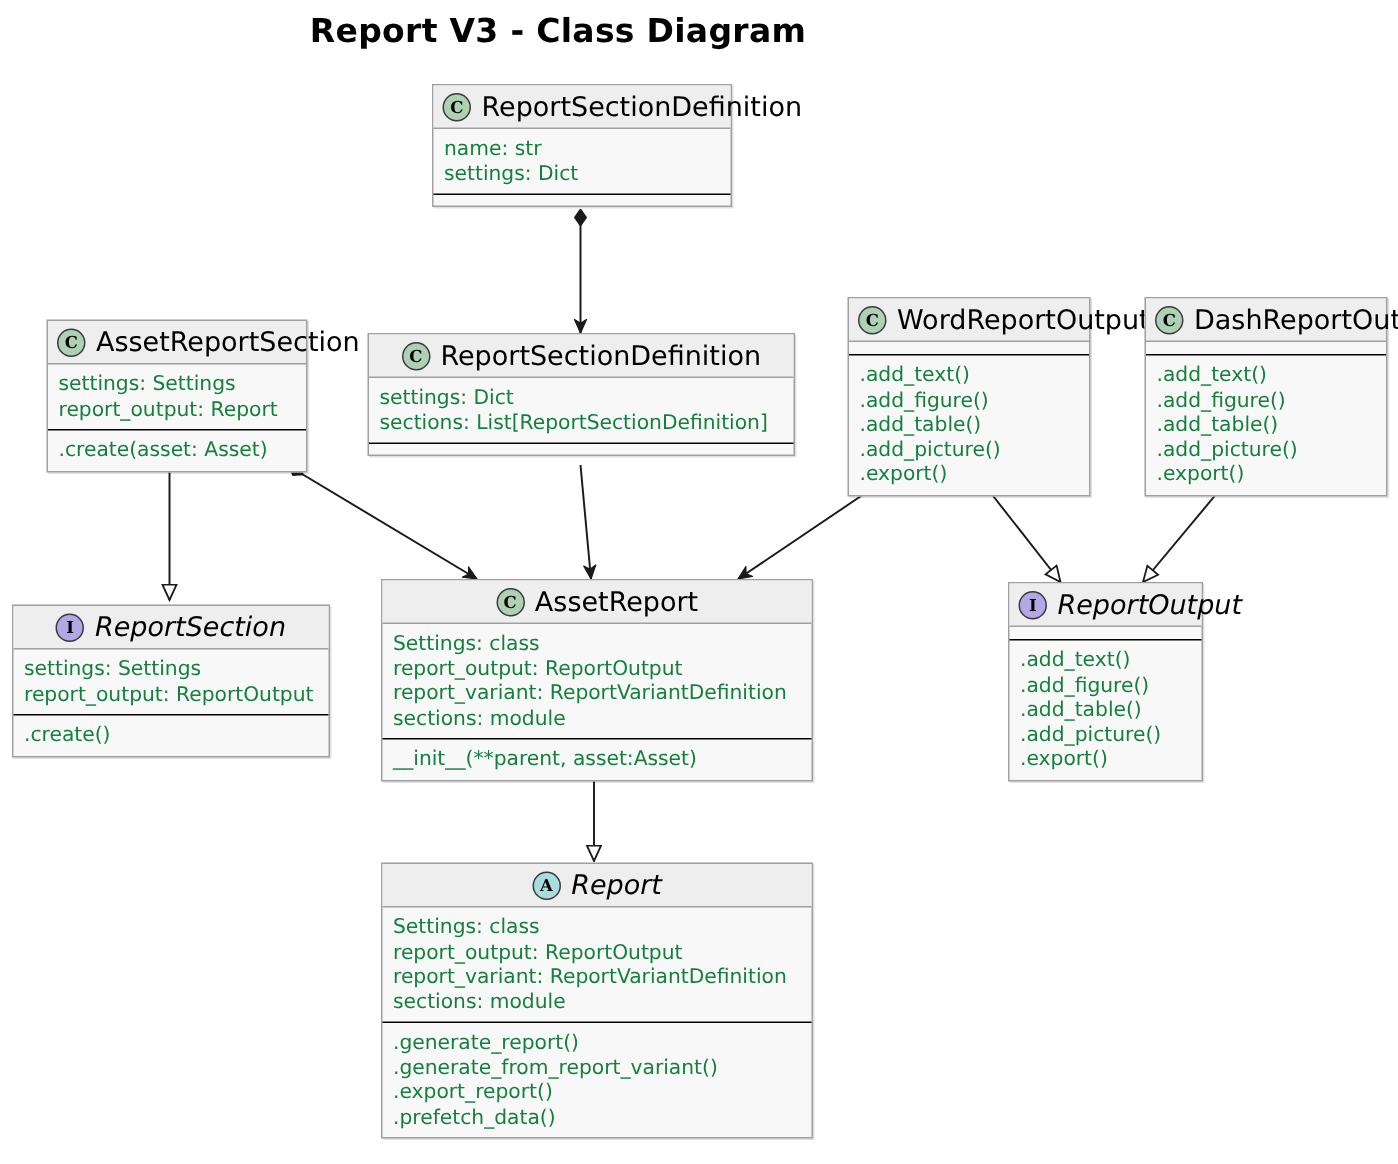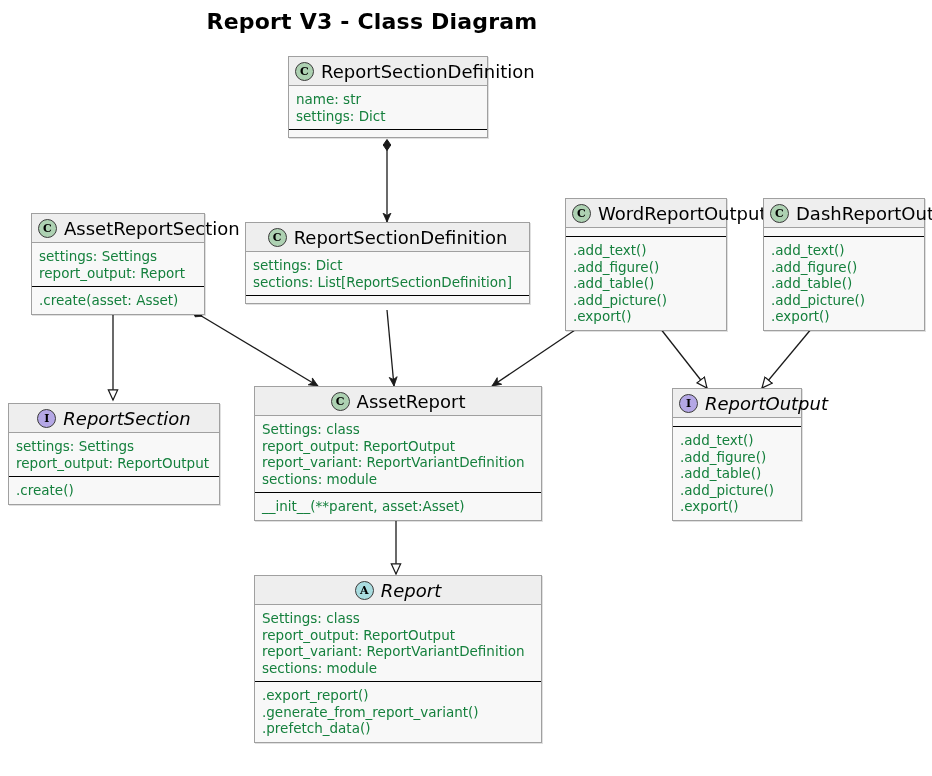--- a/index.html
+++ b/index.html
@@ -270,19 +270,20 @@
       <span class="badge abstract-badge">A</span>
       <span class="uml-name italic">Report</span>
     </div>
     <div class="uml-compartment">
       <span class="uml-row">Settings: class</span>
       <span class="uml-row">report_output: ReportOutput</span>
       <span class="uml-row">report_variant: ReportVariantDefinition</span>
       <span class="uml-row">sections: module</span>
     </div>
     <div class="uml-compartment divided">
+      <span class="uml-row">.generate_report()</span>
+      <span class="uml-row">.generate_from_report_variant()</span>
       <span class="uml-row">.export_report()</span>
-      <span class="uml-row">.generate_from_report_variant()</span>
       <span class="uml-row">.prefetch_data()</span>
     </div>
   </div>
 
 </div>
 
 </body></html>

